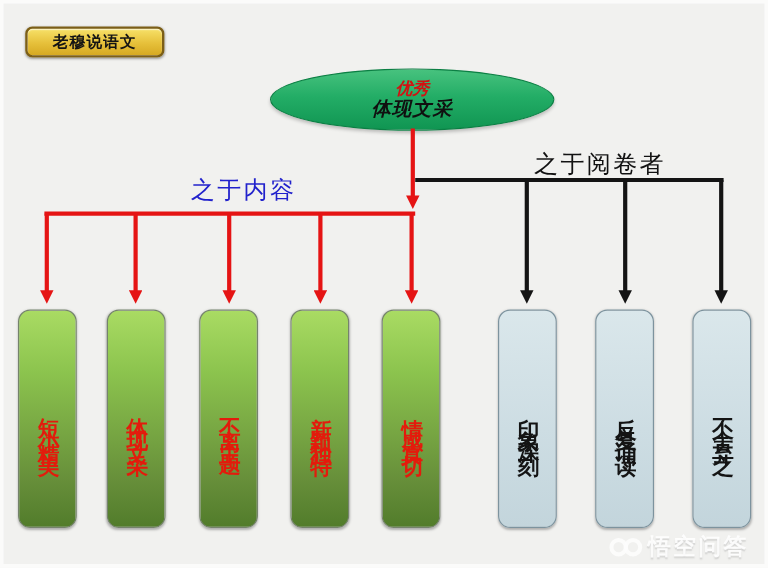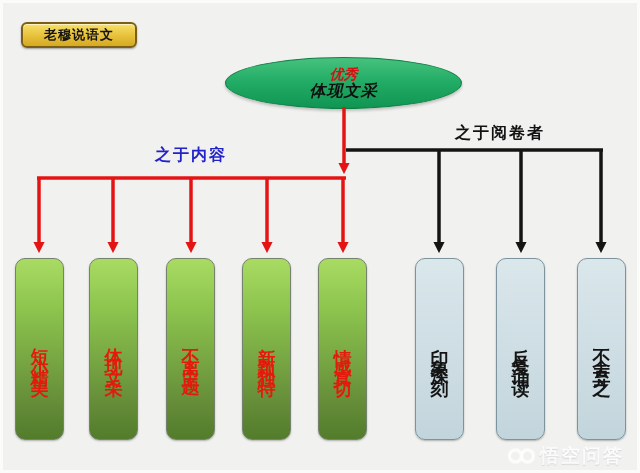--- a/index.html
+++ b/index.html
@@ -31,22 +31,22 @@
   
   .star-wrap{position:absolute;left:506px;top:27px;width:96px;height:70px;}
   .star-wrap svg{position:absolute;left:0;top:0;filter:drop-shadow(1px 2px 1.5px rgba(0,0,0,.30));}
   .star-label{
     position:absolute;left:0;top:0;width:96px;height:70px;
     display:flex;align-items:center;justify-content:center;
     font-size:16px;font-weight:bold;color:#101010;letter-spacing:2px;
     transform:translateY(-4px);
   }
   
-  .lbl{position:absolute;font-size:16px;font-weight:bold;letter-spacing:2px;}
-  .lbl-left{left:120px;top:142px;width:136px;text-align:center;color:#2222cc;}
+  .lbl{position:absolute;font-size:20px;font-weight:normal;letter-spacing:2px;}
+  .lbl-left{left:132px;top:142px;width:136px;text-align:center;color:#2222cc;}
   .lbl-right{left:432px;top:120px;width:130px;text-align:center;color:#121212;}
   
   .connectors{position:absolute;left:0;top:0;width:640px;height:473px;pointer-events:none;}
   
   .node{
     position:absolute;top:255px;width:49px;height:182px;border-radius:10px;
     display:flex;align-items:center;justify-content:center;
     box-shadow:0 1px 2px rgba(0,0,0,.28);box-sizing:border-box;
   }
   .node-green{

